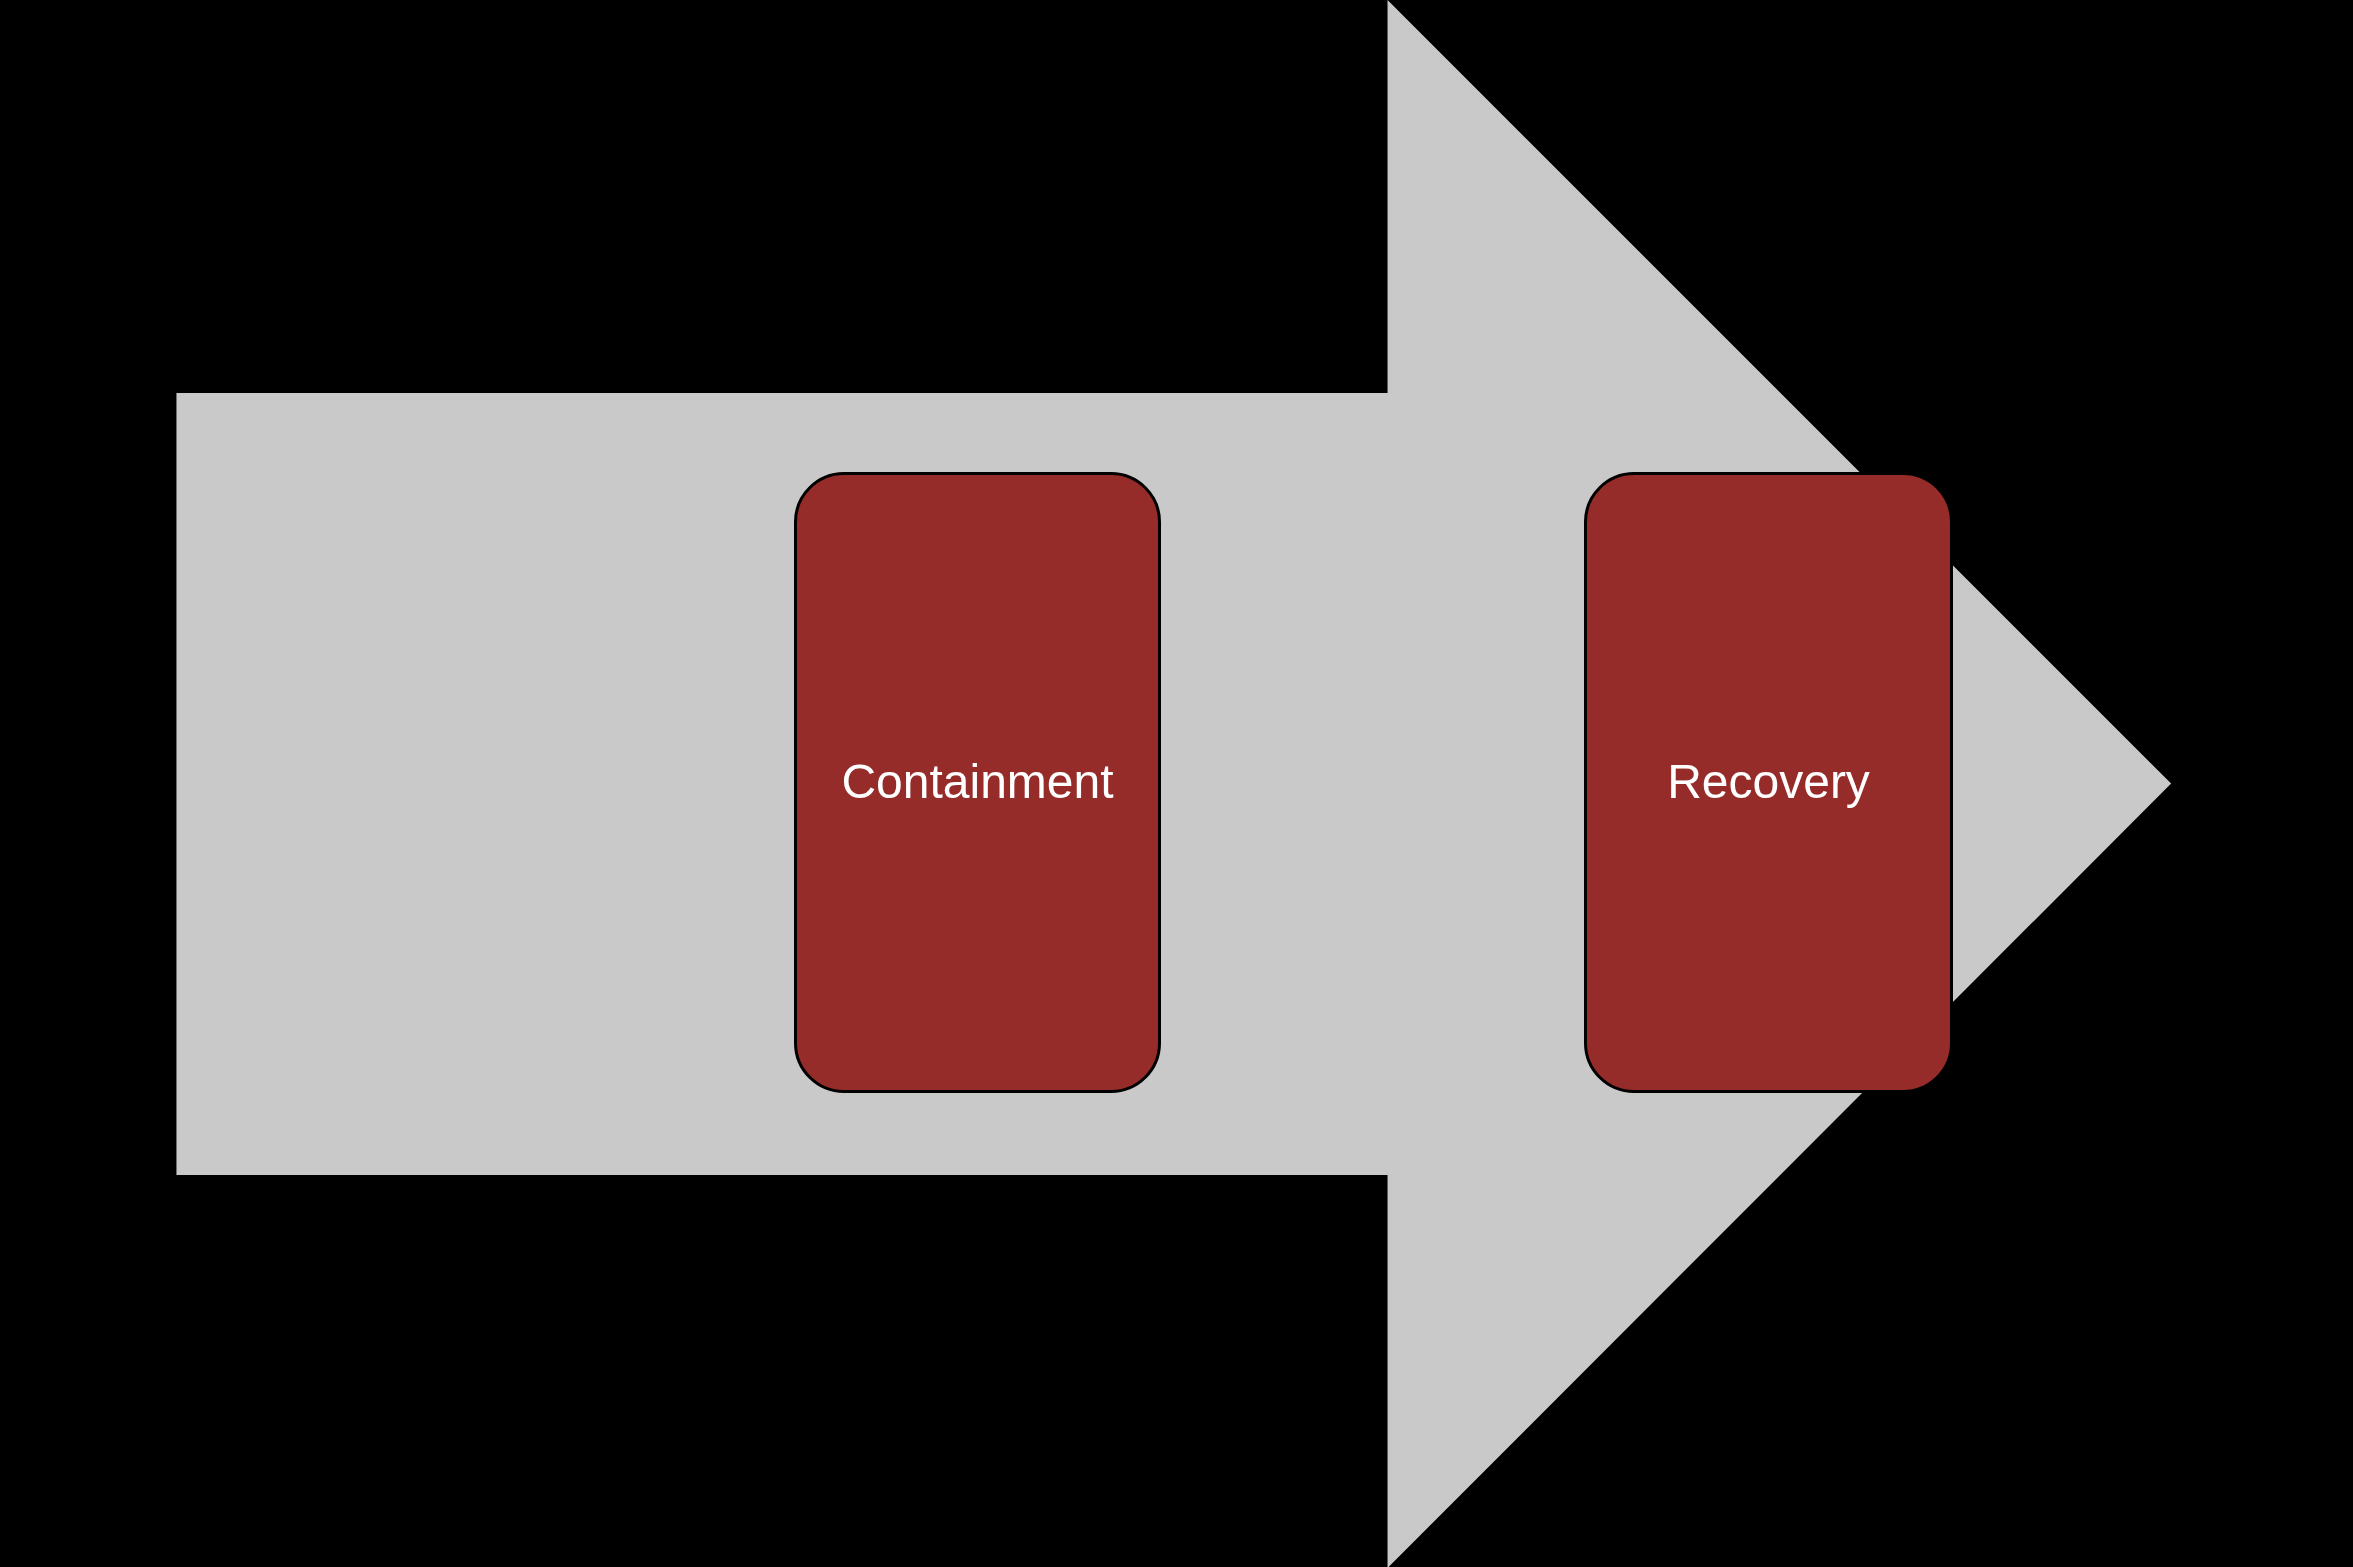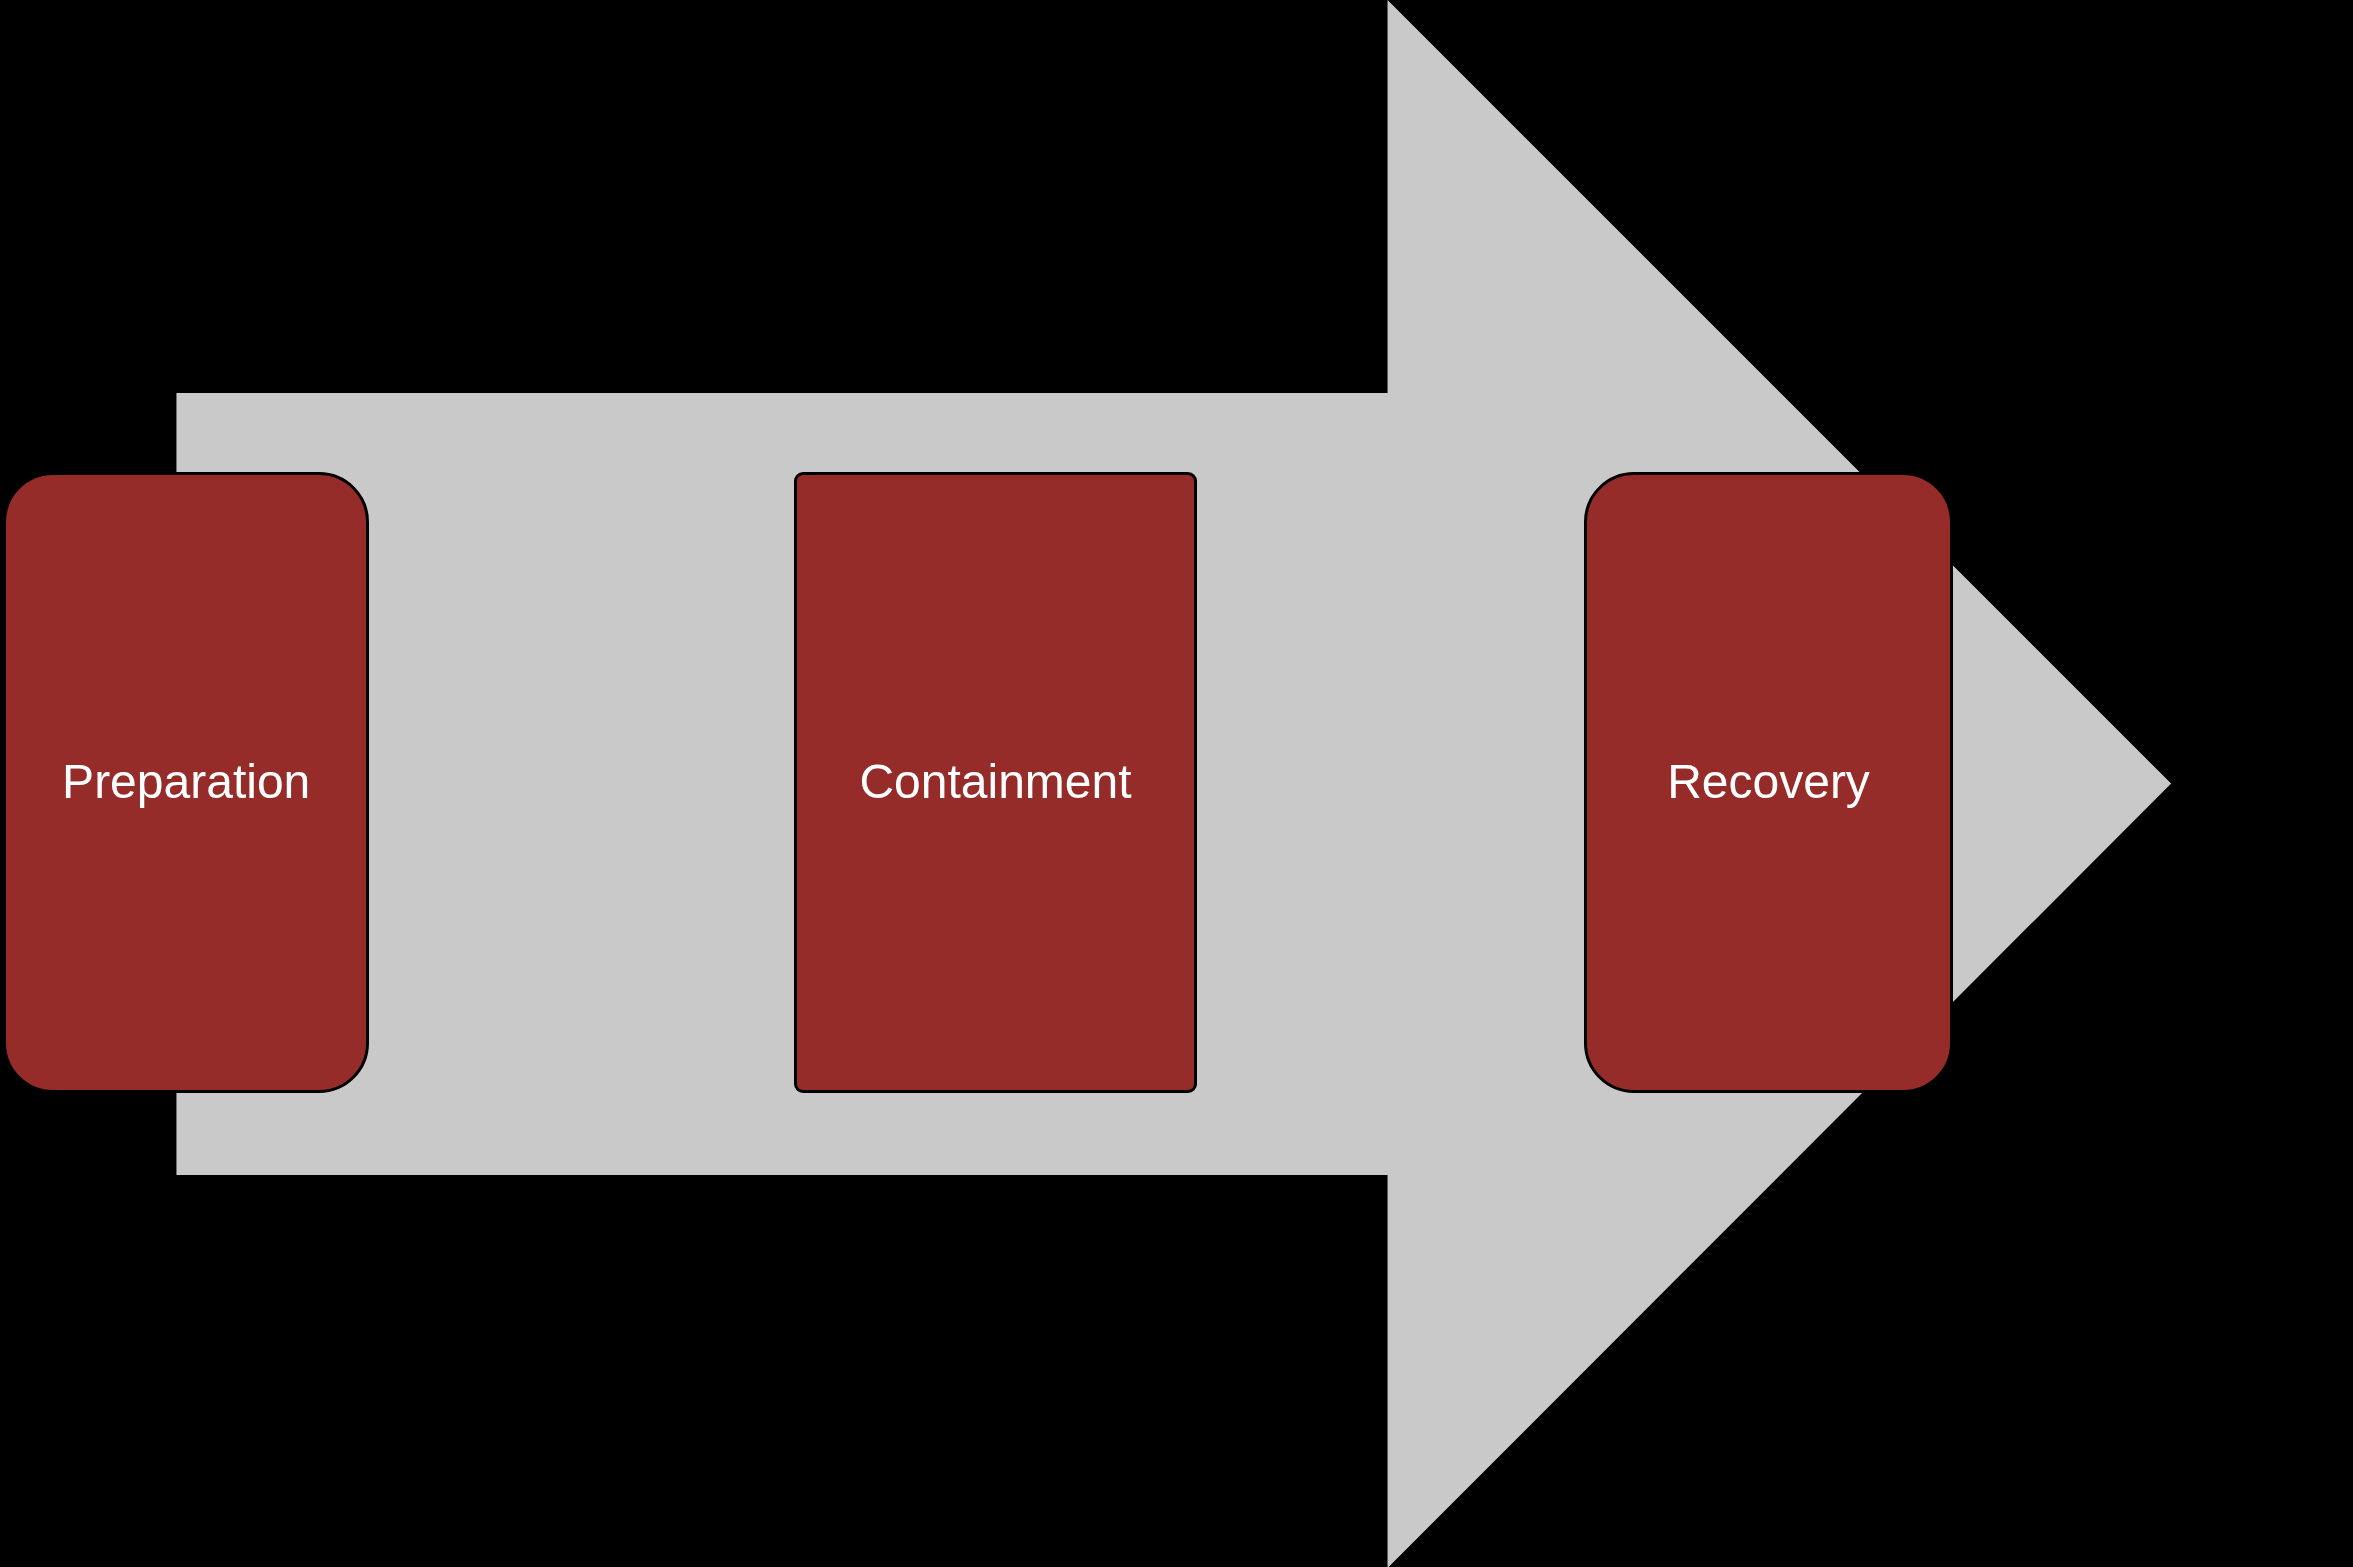--- a/index.html
+++ b/index.html
@@ -43,38 +43,35 @@
     display: flex;
     align-items: center;
     justify-content: center;
     text-align: center;
     font-size: 48px;
     line-height: 1.3;
   }
   .stage span { display: inline-block; }
   .s1 { left: 3.2px;    width: 366px; }
   .s2 { left: 399px;  width: 367px; }
-  .s3 { left: 794px;  width: 403px; border-radius: 9px; }
+  .s3 { left: 794px;  width: 367px; }
   .s4 { left: 1189px; width: 366px; }
   .s5 { left: 1584px; width: 369px; }
   .s6 { left: 1986px; width: 359px; }
   .s6 span { max-width: 265px; }
 </style>
 </head>
 <body>
 
 <div class="canvas">
 
   <svg class="arrow-svg" viewBox="0 0 2935 1955" xmlns="http://www.w3.org/2000/svg">
     <polygon points="220,490 1730,490 1730,0 2707,977 1730,1955 1730,1465 220,1465"></polygon>
   </svg>
 
-  <div class="stage s1">
-    <span>Preparation</span>
-  </div>
 
 
   <div class="stage s3">
     <span>Containment</span>
   </div>
 
 
   <div class="stage s5">
     <span>Recovery</span>
   </div>

